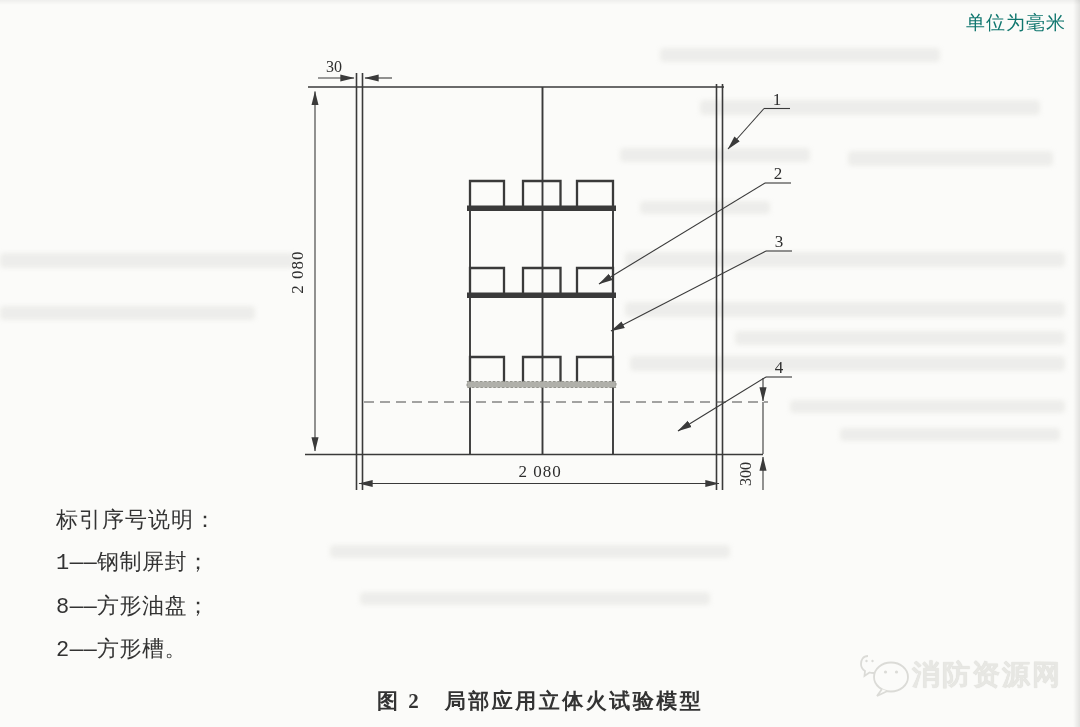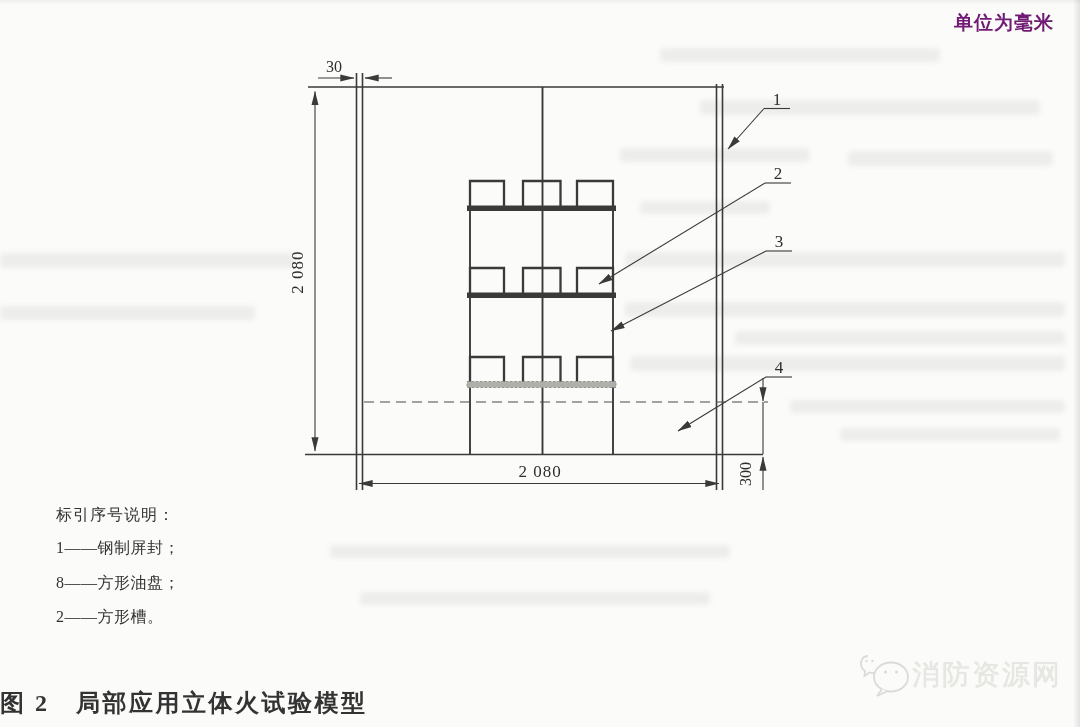--- a/index.html
+++ b/index.html
@@ -6,30 +6,30 @@
   body{
     width:1080px;height:727px;position:relative;overflow:hidden;
     background:#fbfbf9;
     font-family:"Liberation Serif","DejaVu Serif",serif;
     color:#2e2e2e;
   }
   .page-edge-right{position:absolute;right:0;top:0;width:7px;height:727px;
     background:linear-gradient(to right,rgba(0,0,0,0),rgba(0,0,0,0.10));}
   .page-edge-top{position:absolute;left:0;top:0;width:1080px;height:5px;
     background:linear-gradient(to bottom,rgba(0,0,0,0.05),rgba(0,0,0,0));}
-  .units-note{position:absolute;top:10px;right:26px;font-size:19px;font-weight:700;
-    letter-spacing:1px;color:#701a75;}
+  .units-note{position:absolute;top:10px;right:14px;font-size:19px;font-weight:400;
+    letter-spacing:1px;color:#0f766e;}
   .drawing-svg{position:absolute;left:0;top:0;}
-  .legend{position:absolute;left:56px;top:505px;font-size:16px;color:#333;}
+  .legend{position:absolute;left:56px;top:505px;font-size:22px;color:#333;}
   .legend-title{margin:0 0 12px 0;letter-spacing:1px;}
-  .legend-row{margin:0 0 13.5px 0;letter-spacing:0.5px;}
-  .figure-caption{position:absolute;left:0;top:687px;width:1080px;text-align:left;
-    font-size:24px;font-weight:700;letter-spacing:2.5px;color:#333;}
+  .legend-row{margin:0 0 13.5px 0;letter-spacing:0.5px;font-family:Liberation Mono, monospace;}
+  .figure-caption{position:absolute;left:0;top:687px;width:1080px;text-align:center;
+    font-size:21px;font-weight:700;letter-spacing:2.5px;color:#333;}
   .watermark{position:absolute;left:860px;top:652px;display:flex;align-items:center;}
-  .watermark-text{font-size:28px;font-weight:400;letter-spacing:2px;color:#e7e7e3;
+  .watermark-text{font-size:28px;font-weight:700;letter-spacing:2px;color:#e7e7e3;
     text-shadow:0 0 1px #d4d4cf;}
   .blot{position:absolute;background:rgba(168,168,160,0.16);filter:blur(2.5px);
     border-radius:4px;}
   svg text{font-family:"Liberation Serif","DejaVu Serif",serif;fill:#2e2e2e;}
 </style>
 </head>
 <body>
 
 <div class="blot" style="left:660px;top:48px;width:280px;height:14px;"></div>
 <div class="blot" style="left:700px;top:100px;width:340px;height:15px;"></div>

